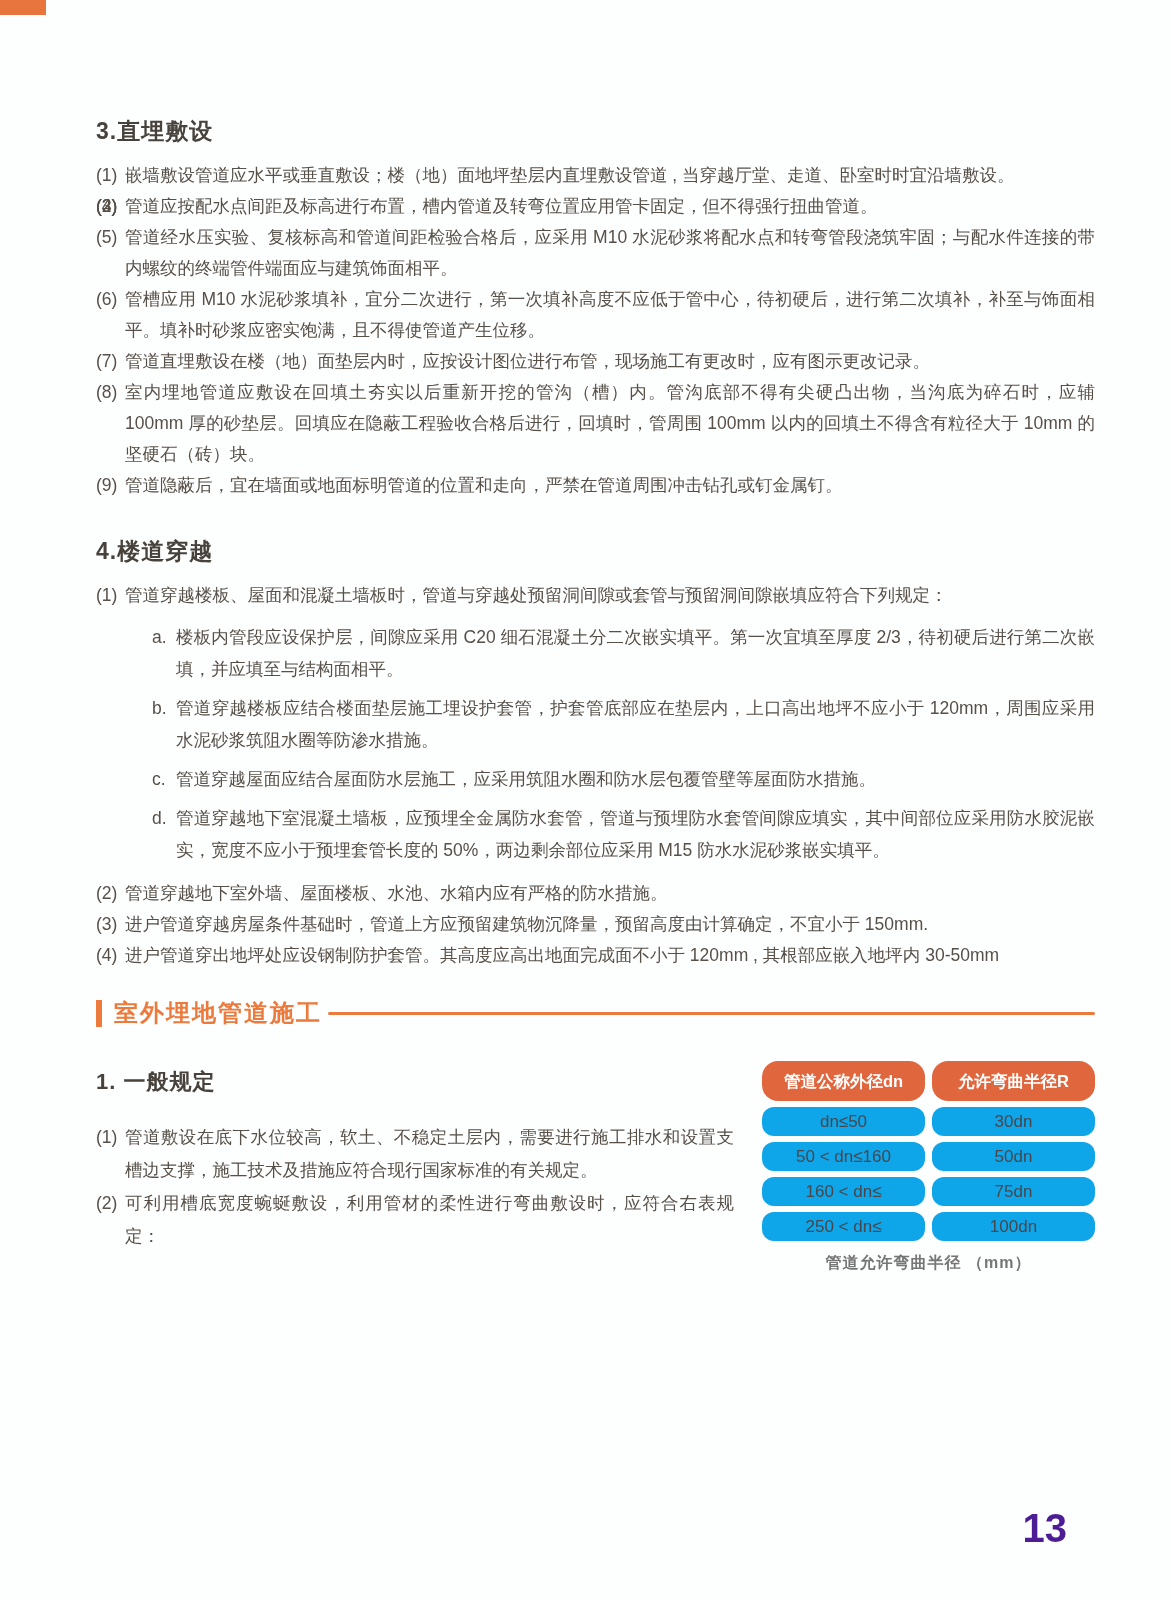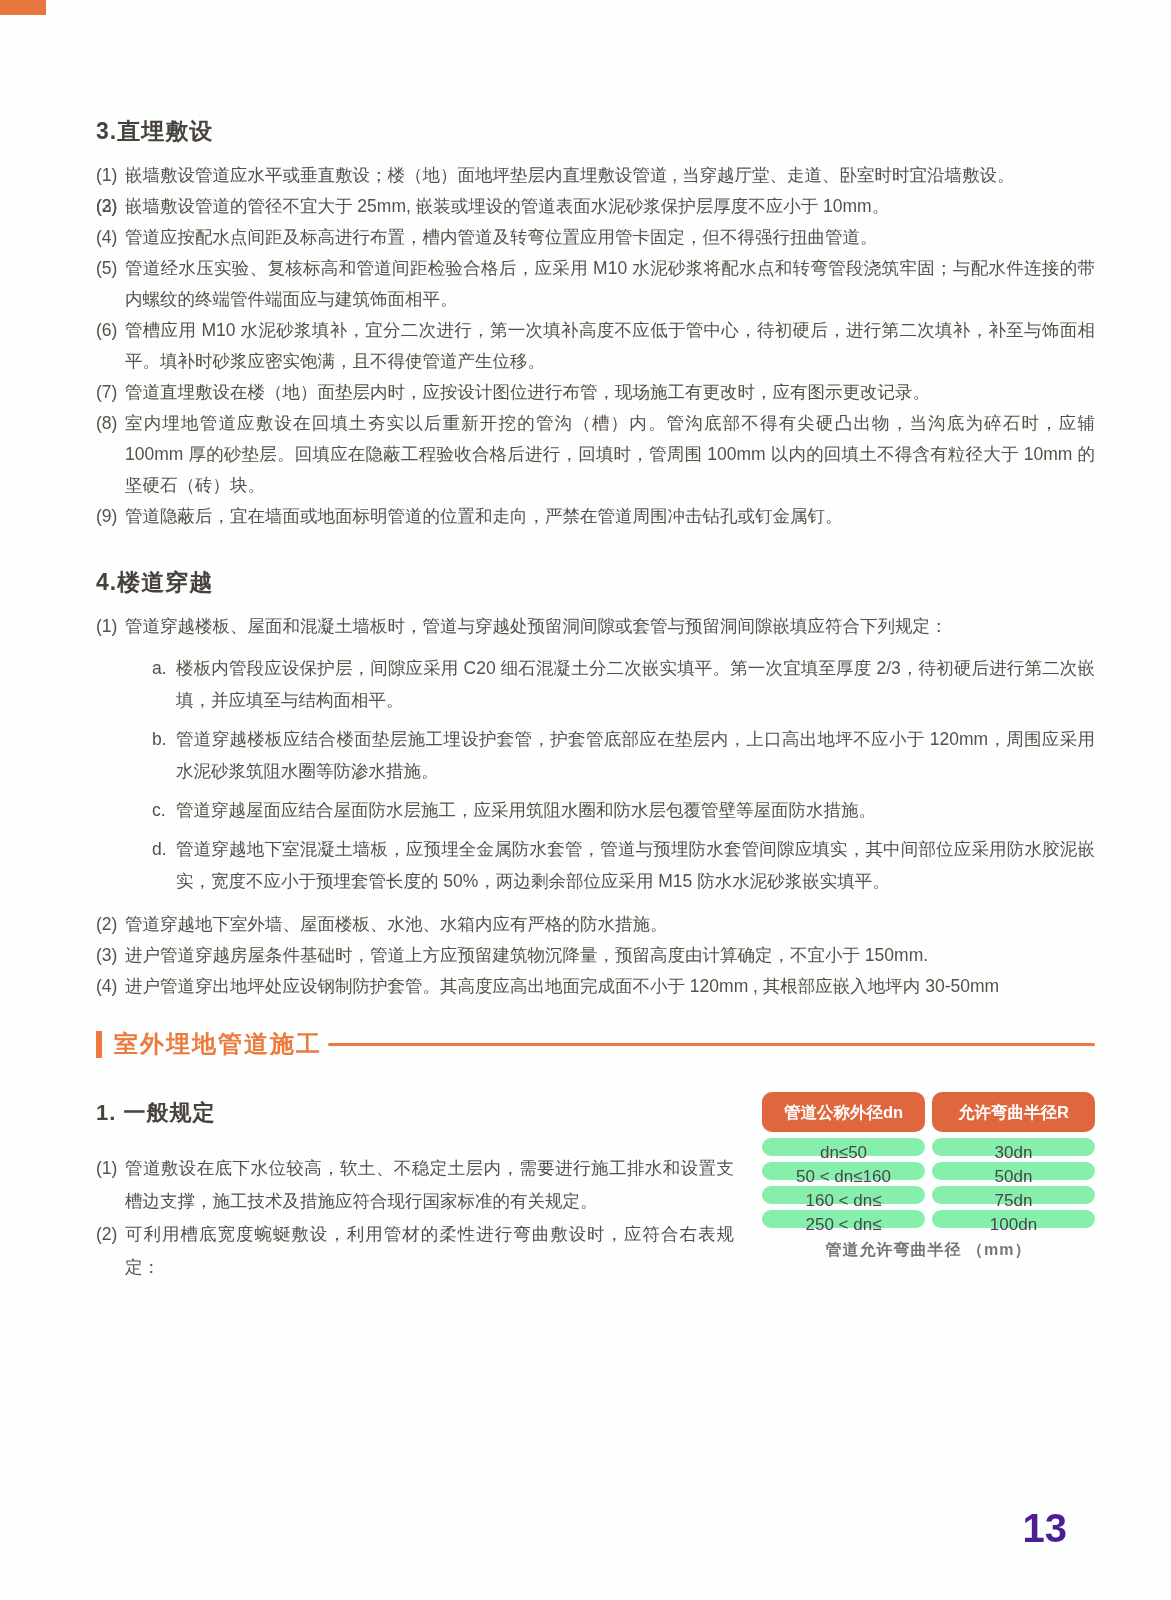--- a/index.html
+++ b/index.html
@@ -57,28 +57,28 @@
     font-size:22px; font-weight:bold; color:#48423c;
     margin:14px 0 24px 0; letter-spacing:1px;
   }
   .bottom-left .num-list li { line-height:33px; }
 
   .bottom-right { flex:1; margin-left:28px; padding-top:8px; }
   .bend-table { width:100%; }
   .bend-row { display:flex; margin-bottom:6px; }
   .bend-cell {
     flex:1; text-align:center; border-radius:12px;
-    background:#86efac; color:#47474d;
-    font-size:17px; line-height:29px; height:18px;
+    background:#0ea5e9; color:#47474d;
+    font-size:17px; line-height:29px; height:29px;
   }
   .bend-cell:first-child { margin-right:7px; }
   .bend-cell.hdr {
     background:#e0663e; color:#ffffff;
     font-size:16.5px; font-weight:bold;
-    height:40px; line-height:40px; border-radius:10px;
+    height:40px; line-height:40px; border-radius:16px;
   }
   .bend-caption {
     text-align:center; margin-top:12px;
     font-size:16px; font-weight:bold; color:#767676;
     letter-spacing:1px;
   }
   .page-number {
     position:absolute; right:104px; top:1468px;
     font-size:40px; font-weight:bold; color:#4c1d95;margin-top:38px;
   }
@@ -89,21 +89,21 @@
 <div class="page">
   <div class="corner-mark"></div>
 
   <div class="content">
 
     <div class="sec-heading">3.直埋敷设</div>
 
     <ul class="num-list">
       <li><span class="num">(1)</span><span>嵌墙敷设管道应水平或垂直敷设；楼（地）面地坪垫层内直埋敷设管道 , 当穿越厅堂、走道、卧室时时宜沿墙敷设。</span></li>
       <li><span class="num">(2)</span></li>
-      <li><span class="num">(3)</span><span>嵌墙敷设管道的管径不宜大于 25mm, 嵌装或埋设的管道表面水泥砂浆保护层厚度不应小于 10mm。</span></li>
+      <li><span class="num">(3)</span></li>
       <li><span class="num">(4)</span><span>管道应按配水点间距及标高进行布置，槽内管道及转弯位置应用管卡固定，但不得强行扭曲管道。</span></li>
       <li><span class="num">(5)</span><span>管道经水压实验、复核标高和管道间距检验合格后，应采用 M10 水泥砂浆将配水点和转弯管段浇筑牢固；与配水件连接的带内螺纹的终端管件端面应与建筑饰面相平。</span></li>
       <li><span class="num">(6)</span><span>管槽应用 M10 水泥砂浆填补，宜分二次进行，第一次填补高度不应低于管中心，待初硬后，进行第二次填补，补至与饰面相平。填补时砂浆应密实饱满，且不得使管道产生位移。</span></li>
       <li><span class="num">(7)</span><span>管道直埋敷设在楼（地）面垫层内时，应按设计图位进行布管，现场施工有更改时，应有图示更改记录。</span></li>
       <li><span class="num">(8)</span><span>室内埋地管道应敷设在回填土夯实以后重新开挖的管沟（槽）内。管沟底部不得有尖硬凸出物，当沟底为碎石时，应辅 100mm 厚的砂垫层。回填应在隐蔽工程验收合格后进行，回填时，管周围 100mm 以内的回填土不得含有粒径大于 10mm 的坚硬石（砖）块。</span></li>
       <li><span class="num">(9)</span><span>管道隐蔽后，宜在墙面或地面标明管道的位置和走向，严禁在管道周围冲击钻孔或钉金属钉。</span></li>
     </ul>
 
     <div class="sec-heading sec4-gap">4.楼道穿越</div>
 

